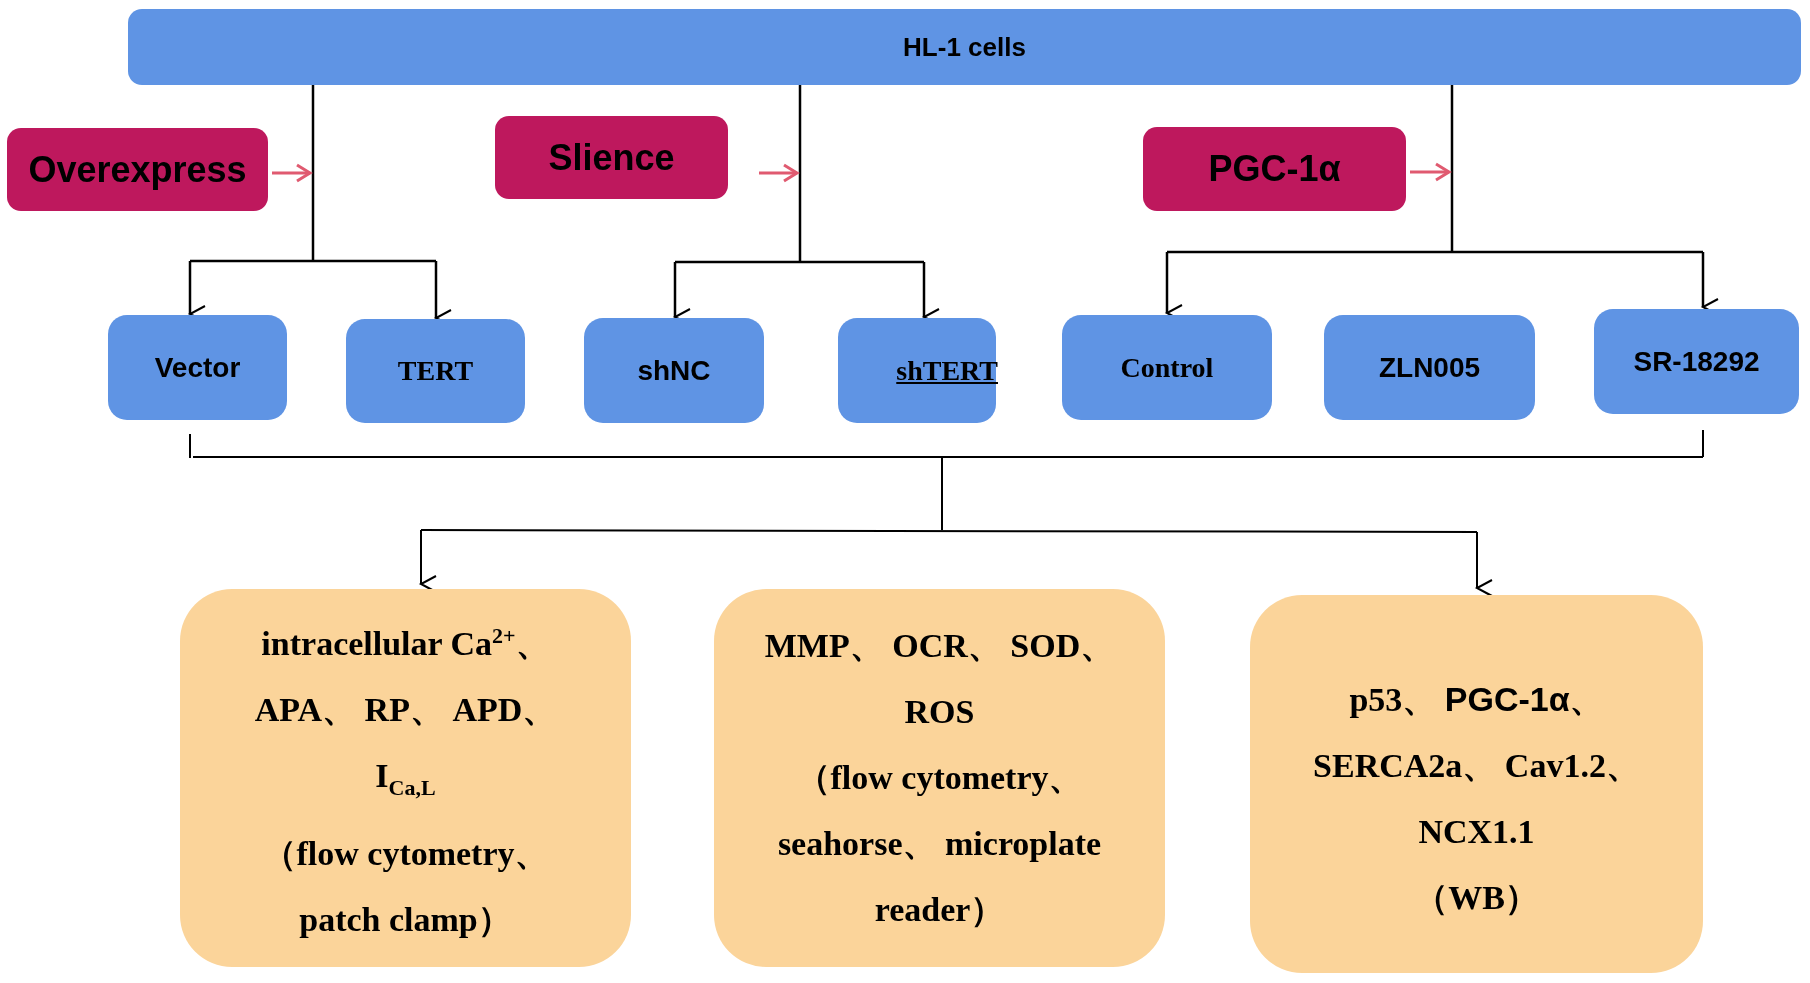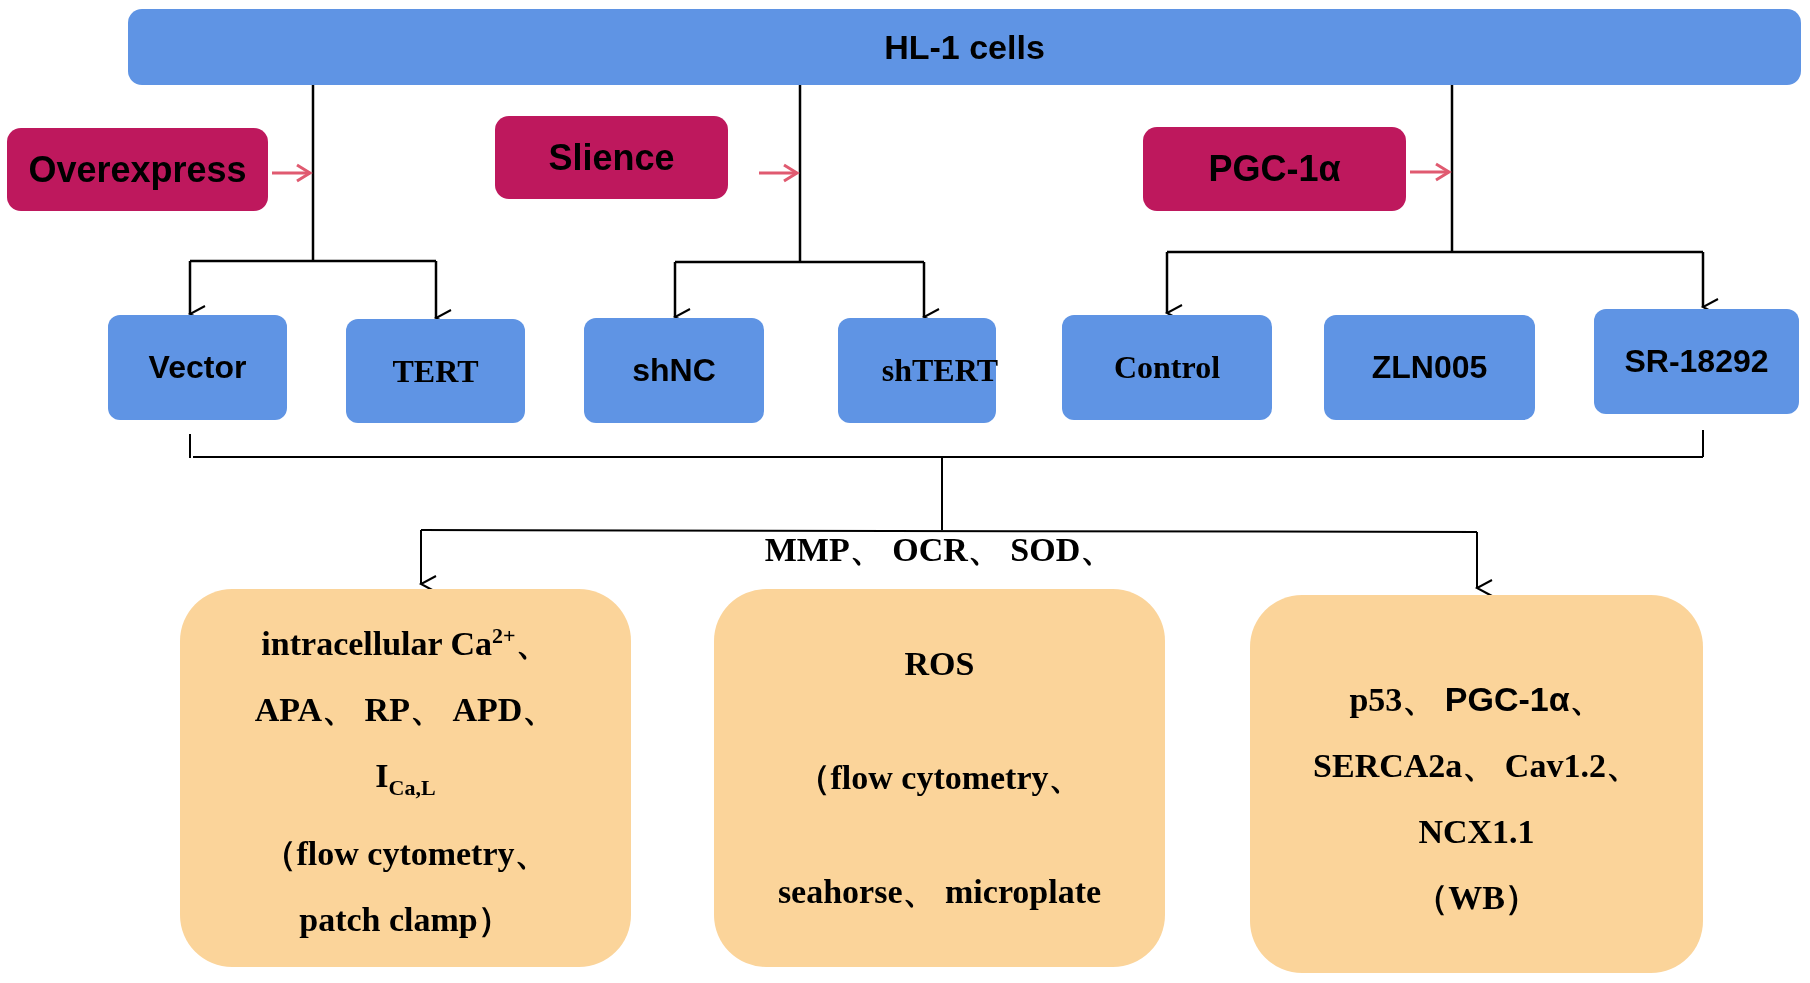--- a/index.html
+++ b/index.html
@@ -1,20 +1,20 @@
 <!DOCTYPE html>
 <html><head>
 <meta charset="utf-8">
 <style>
   html, body { margin: 0; padding: 0; background: #ffffff; }
   body { width: 1810px; height: 983px; position: relative; overflow: hidden; }
   .box { position: absolute; display: flex; align-items: center; justify-content: center; box-sizing: border-box; color: #000; font-weight: bold; }
-  .bar { background: #5f94e4; border-radius: 14px; font-family: "Liberation Sans", sans-serif; font-size: 34px; }
+  .bar { background: #5f94e4; border-radius: 14px; font-family: "Liberation Sans", sans-serif; font-size: 26px; }
   .pink { background: #be185d; border-radius: 14px; font-family: "Liberation Sans", sans-serif; font-size: 36px; }
-  .blue { background: #5f94e4; border-radius: 12px; font-size: 32px; }
+  .blue { background: #5f94e4; border-radius: 19px; font-size: 28px; }
   .sans { font-family: "Liberation Sans", sans-serif; }
   .serif { font-family: "Liberation Serif", serif; }
   .orange { background: #fbd49a; border-radius: 52px; font-family: "Liberation Serif", serif; font-size: 34px; flex-direction: column; text-align: center; line-height: 66px; }
   .orange .line { white-space: nowrap; }
   svg.wires { position: absolute; left: 0; top: 0; }
   sub { font-size: 22px; vertical-align: -8px; }
   sup { font-size: 22px; vertical-align: 12px; }
 </style>
 </head>
 <body>
@@ -80,41 +80,41 @@
 <div class="box blue sans" style="left:108px; top:315px; width:179px; height:105px;">
   <span>Vector</span>
 </div>
 <div class="box blue serif" style="left:346px; top:319px; width:179px; height:104px;">
   <span>TERT</span>
 </div>
 <div class="box blue sans" style="left:584px; top:318px; width:180px; height:105px;">
   <span>shNC</span>
 </div>
 <div class="box blue serif" style="left:838px; top:318px; width:158px; height:105px; justify-content:flex-end; padding-right:0;">
-  <span style="margin-right:-2px;">shTERT</span>
+  <span style="margin-right:-2px;text-decoration:underline;">shTERT</span>
 </div>
 <div class="box blue serif" style="left:1062px; top:315px; width:210px; height:105px;">
   <span>Control</span>
 </div>
 <div class="box blue sans" style="left:1324px; top:315px; width:211px; height:105px;">
   <span>ZLN005</span>
 </div>
 <div class="box blue sans" style="left:1594px; top:309px; width:205px; height:105px;">
   <span>SR-18292</span>
 </div>
 
 <div class="box orange" style="left:180px; top:589px; width:451px; height:378px;">
   <div class="line"><span>intracellular Ca</span><sup>2+</sup><span>、</span></div>
   <div class="line"><span>APA、 RP、 APD、</span></div>
   <div class="line"><span>I</span><sub>Ca,L</sub></div>
   <div class="line"><span>（flow cytometry、</span></div>
   <div class="line"><span>patch clamp）</span></div>
 </div>
 
-<div class="box orange" style="left:714px; top:589px; width:451px; height:378px;gap:48px;">
+<div class="box orange" style="left:714px; top:589px; width:451px; height:378px;">
   <div class="line"><span>MMP、 OCR、 SOD、</span></div>
   <div class="line"><span>ROS</span></div>
   <div class="line"><span>（flow cytometry、</span></div>
   <div class="line"><span>seahorse、 microplate</span></div>
   <div class="line"><span>reader）</span></div>
 </div>
 
 <div class="box orange" style="left:1250px; top:595px; width:453px; height:378px; justify-content:center; padding-top:28px;">
   <div class="line"><span>p53、 </span><span class="sans">PGC-1α</span><span>、</span></div>
   <div class="line"><span>SERCA2a、 Cav1.2、</span></div>

